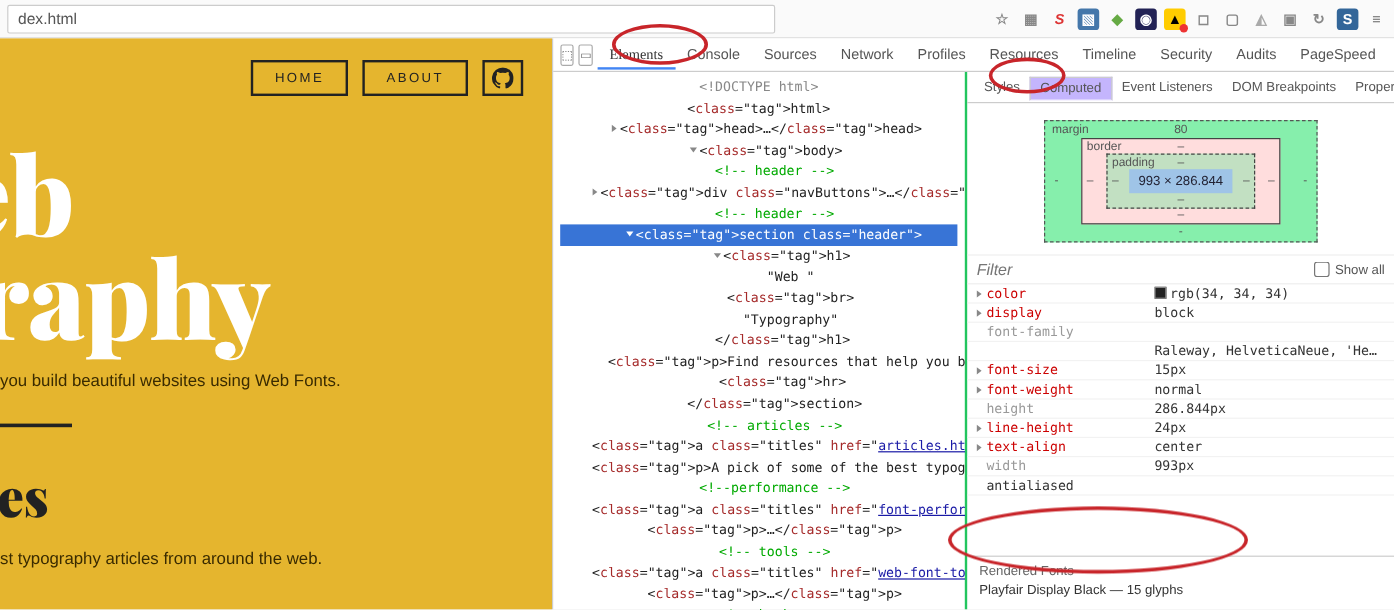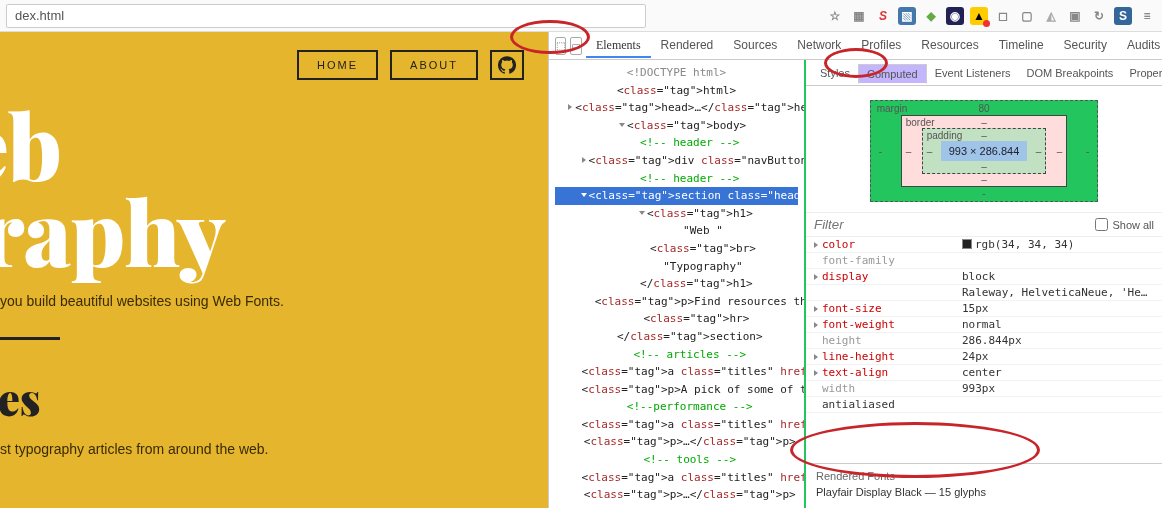--- a/index.html
+++ b/index.html
@@ -9,21 +9,21 @@
   .urlbar { height: 32px; border-bottom: 1px solid #ddd; display: flex; align-items: center; padding: 0 6px; background:#fafafa; }
   .urlbar-input { flex: 0 0 auto; width: 640px; height: 24px; border: 1px solid #ccc; border-radius: 2px; padding: 0 8px; font-size: 13px; color:#555; background:#fff; }
   .urlbar-icons { margin-left: auto; display: flex; gap: 6px; align-items: center; }
   .ext-icon { width: 18px; height: 18px; display: inline-flex; align-items: center; justify-content: center; font-size: 12px; font-weight: bold; border-radius: 3px; }
   .ext-star { color:#888; }
   .ext-badge { position:relative; }
   .ext-badge::after { content:''; position:absolute; bottom:-2px; right:-2px; width:7px; height:7px; background:#e33; border-radius:50%; }
   
   .main { flex: 1; display: flex; min-height: 0; position: relative; }
   
-  .site { width: 548px; background: #e5b52e; overflow: hidden; position: relative; padding-top: 10px; padding-left: 0; }
+  .site { width: 460px; background: #e5b52e; overflow: hidden; position: relative; padding-top: 26px; padding-left: 0; }
   .site-nav { position: absolute; top: 18px; right: 24px; display: flex; gap: 12px; }
   .nav-btn { border: 2px solid #222; padding: 6px 18px; font-size: 11px; letter-spacing: 2px; color:#222; background: transparent; }
   .nav-icon { border: 2px solid #222; width: 34px; height: 30px; display:flex; align-items:center; justify-content:center; }
   .site-body { padding-left: 0; margin-left: -120px; padding-top: 60px; color:#222; }
   .hero-h1 { font-family: "Playfair Display", Georgia, serif; font-weight: 900; font-size: 90px; line-height: 0.95; color:#fff; letter-spacing:-1px; }
   .hero-sub { margin-top: 20px; font-size: 14px; color:#3a2b00; padding-left: 120px; }
   .hero-rule { width: 60px; border-top: 3px solid #222; margin: 28px 0 28px 120px; }
   .hero-h2 { font-family: "Playfair Display", Georgia, serif; font-weight: 900; font-size: 44px; color:#222; padding-left: 0; margin-left: 0px; }
   .hero-sub2 { margin-top: 14px; font-size: 14px; color:#3a2b00; padding-left: 120px; }
   
@@ -44,21 +44,21 @@
   .elements .selected .tag, .elements .selected .attr, .elements .selected .val, .elements .selected .cmt { color:#fff; }
   .tri { display:inline-block; width:0; height:0; border-left:4px solid #888; border-top:3px solid transparent; border-bottom:3px solid transparent; margin-right:3px; vertical-align:1px; }
   .tri.open { transform: rotate(90deg); border-left-color:#888; }
   .selected .tri.open { border-left-color:#fff; }
   
   .sidebar { width: 358px; border-left:2px solid #22c55e; display:flex; flex-direction:column; font-size:11px; }
   .side-tabs { height: 26px; border-bottom:1px solid #ccc; display:flex; align-items:center; padding: 0 6px; gap:0; color:#555; }
   .side-tab { padding: 3px 8px; cursor:pointer; white-space:nowrap; }
   .side-tab.active { background:#c4b5fd; border:1px solid #ccc; border-bottom-color:#fff; position:relative; top:1px; }
   .boxmodel-wrap { padding: 14px 10px 10px; display:flex; justify-content:center; }
-  .bm-margin { background:#22c55e; border:1px dashed #555; padding: 14px 30px 14px 30px; position:relative; font-size:10px; text-align:center; color:#555; }
+  .bm-margin { background:#86efac; border:1px dashed #555; padding: 14px 30px 14px 30px; position:relative; font-size:10px; text-align:center; color:#555; }
   .bm-lbl-margin { position:absolute; top:2px; left:6px; }
   .bm-top { position:absolute; top:2px; left:50%; transform:translateX(-50%); }
   .bm-border { background:#fdd; border:1px solid #444; padding: 12px 20px; position:relative; }
   .bm-lbl-border { position:absolute; top:1px; left:4px; }
   .bm-padding { background:#c2e0c2; border:1px dashed #444; padding: 12px 18px; position:relative; }
   .bm-lbl-padding { position:absolute; top:1px; left:4px; }
   .bm-content { background:#9fc4e7; padding: 4px 8px; color:#223; font-size:11px; white-space:nowrap; }
   .bm-side { font-size:10px; color:#555; }
   .filter-row { border-top:1px solid #eee; border-bottom:1px solid #eee; padding:4px 8px; display:flex; align-items:center; color:#999; font-style:italic; font-size:11px; }
   .filter-row .chk { margin-left:auto; display:flex; align-items:center; gap:4px; font-style:normal; color:#555; }
@@ -120,21 +120,21 @@
         <div class="hero-rule"></div>
         <div class="hero-h2">Articles</div>
         <div class="hero-sub2">st typography articles from around the web.</div>
       </div>
     </div>
 
     <div class="devtools">
       <div class="dt-toolbar">
         <span class="dt-icon">⬚</span>
         <span class="dt-icon">▭</span>
-        <span id="dt-tabs"><span class="dt-tab active">Elements</span><span class="dt-tab">Rendered</span><span class="dt-tab">Sources</span><span class="dt-tab">Network</span><span class="dt-tab">Profiles</span><span class="dt-tab">Resources</span><span class="dt-tab">Timeline</span><span class="dt-tab">Security</span><span class="dt-tab">Audits</span><span class="dt-tab">PageSpeed</span></span>
+        <span id="dt-tabs"><span class="dt-tab active">Elements</span><span class="dt-tab">Console</span><span class="dt-tab">Sources</span><span class="dt-tab">Network</span><span class="dt-tab">Profiles</span><span class="dt-tab">Resources</span><span class="dt-tab">Timeline</span><span class="dt-tab">Security</span><span class="dt-tab">Audits</span><span class="dt-tab">PageSpeed</span></span>
 
       </div>
       <div class="dt-body">
         <div class="elements" id="elements-panel">
             <div class="ln"><span style="color:#888">&lt;!DOCTYPE html&gt;</span></div>
             <div class="ln">&lt;<span <span="" class="attr">class</span>="tag"&gt;html&gt;</div>
             <div class="ln">  <span class="tri"></span>&lt;<span <span="" class="attr">class</span>="tag"&gt;head&gt;…&lt;/<span <span="" class="attr">class</span>="tag"&gt;head&gt;</div>
             <div class="ln">  <span class="tri open"></span>&lt;<span <span="" class="attr">class</span>="tag"&gt;body&gt;</div>
             <div class="ln">    <span class="cmt">&lt;!-- header --&gt;</span></div>
             <div class="ln">    <span class="tri"></span>&lt;<span <span="" class="attr">class</span>="tag"&gt;div <span class="attr">class</span>="navButtons"&gt;…&lt;/<span <span="" class="attr">class</span>="tag"&gt;div&gt;</div>
@@ -198,28 +198,28 @@
                 <span>Show all</span>
               </label>
           </div>
           <div class="props" id="props">
               <div class="prow">
                 <span class="tri2"></span>
                 <span class="pname">color</span>
                 <span class="pval"><span class="swatch" style="background:#222222"></span>rgb(34, 34, 34)</span>
               </div>
               <div class="prow">
+                <span class="tri2"></span>
+                <span class="pname">display</span>
+                <span class="pval">block</span>
+              </div>
+              <div class="prow">
                 <span style="width:8px;flex-shrink:0"></span>
                 <span class="pname dim">font-family</span>
                 <span class="pval"></span>
-              </div>
-              <div class="prow">
-                <span class="tri2"></span>
-                <span class="pname">display</span>
-                <span class="pval">block</span>
               </div>
               <div class="prow">
                 <span style="width:8px;flex-shrink:0"></span>
                 <span class="pname dim"></span>
                 <span class="pval">Raleway, HelveticaNeue, 'Helvetica Neue', Helvetica, Arial, sans-ser</span>
               </div>
               <div class="prow">
                 <span class="tri2"></span>
                 <span class="pname">font-size</span>
                 <span class="pval">15px</span>

